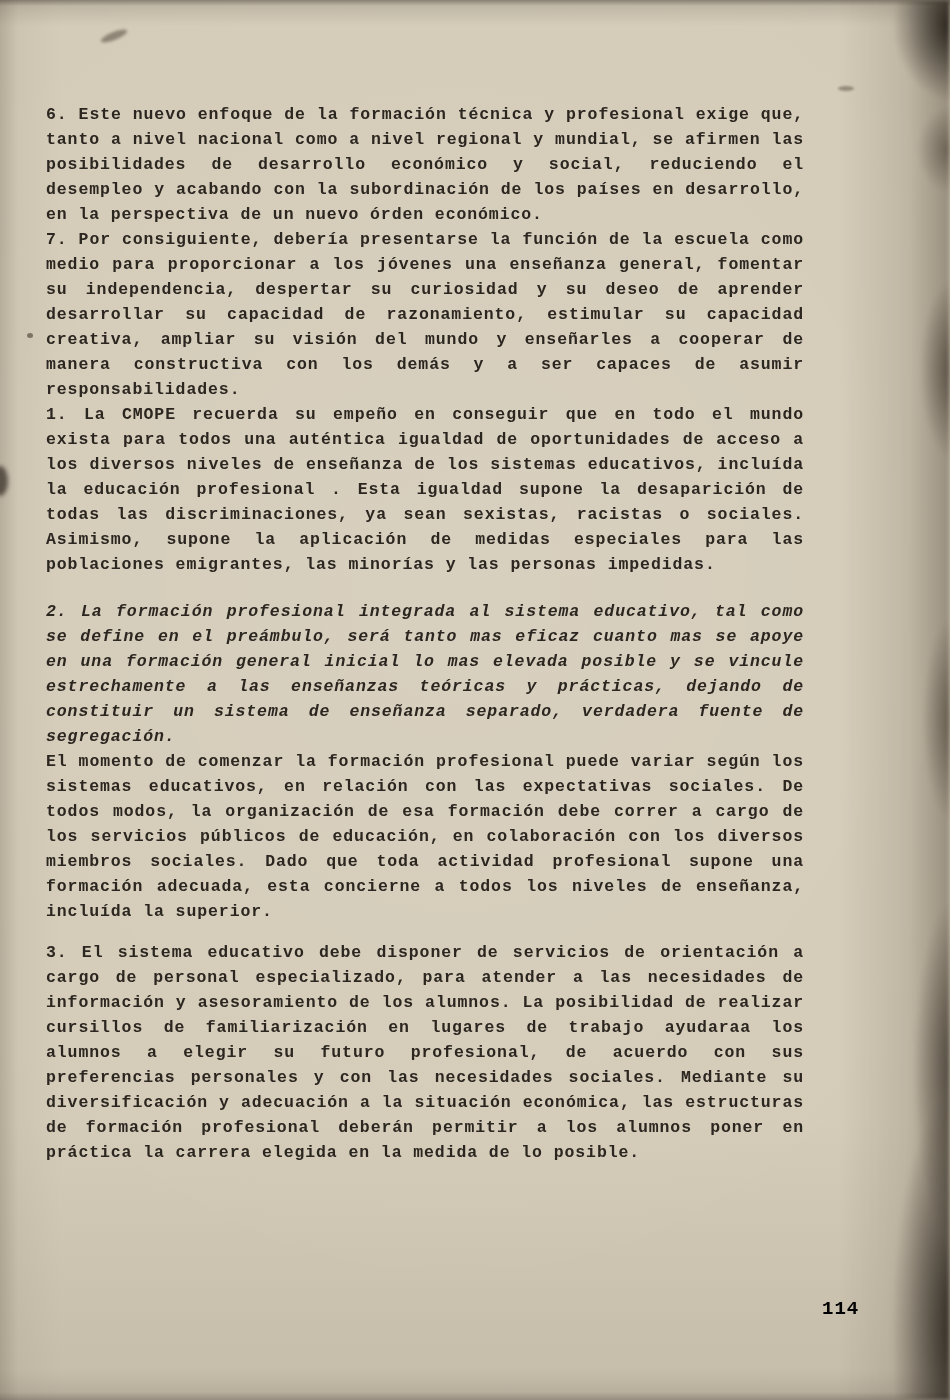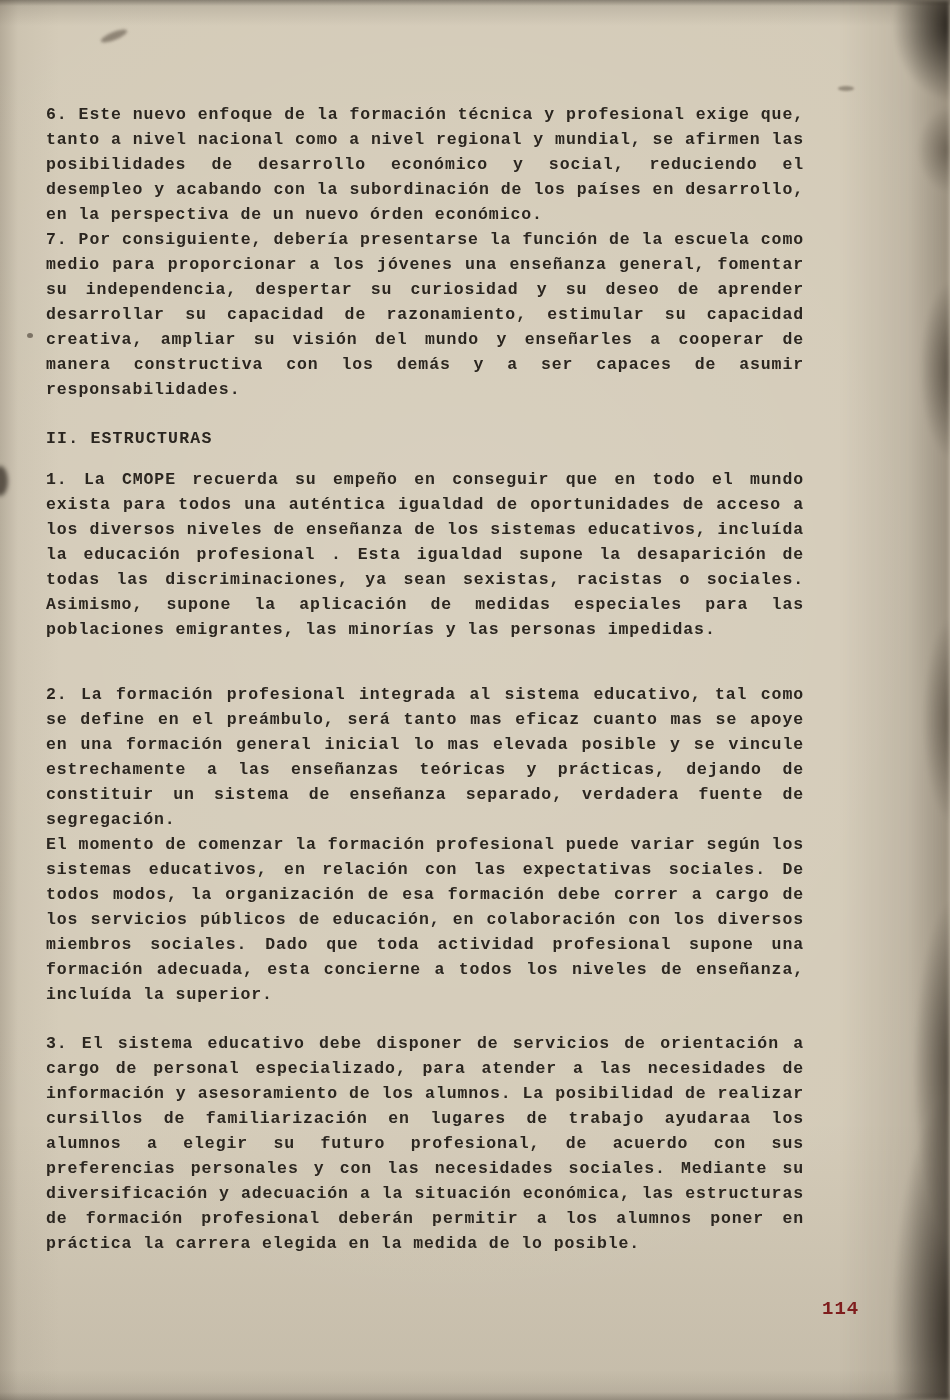--- a/index.html
+++ b/index.html
@@ -88,58 +88,57 @@
     font-size: 16.5px;
     line-height: 25px;
     font-weight: 700;
     letter-spacing: 0.9px;
   }
   .para {
     margin: 0;
     text-align: justify;
   }
   .gap-top    { margin-top: 8px; }
-  .gap-top-md { margin-top: 24px; }
-  .gap-top-lg { margin-top: 40px; }
+  .gap-top-md { margin-top: 16px; }
+  .gap-top-lg { margin-top: 22px; font-style: italic; }
 
   .section-heading {
     margin: 24px 0 16px 0;
     font-size: 16.5px;
     line-height: 25px;
     font-weight: 700;
     letter-spacing: 1.2px;
   }
 
   .page-number {
     position: absolute;
     left: 822px;
     top: 1298px;
     font-size: 19px;
     font-weight: 700;
-    color: #7f1d1d;
+    color: #000000;
     letter-spacing: 1px;
   }
 </style>
 </head>
 <body>
 
 <div class="paper-shading"></div>
 <div class="right-scan-shadow"></div>
 <div class="artifact top-left-mark"></div>
 <div class="artifact left-edge-mark"></div>
 <div class="artifact item7-dot"></div>
 <div class="artifact top-right-dash"></div>
 
 <main class="page-content">
 
   <p class="para gap-top">6. Este nuevo enfoque de la formación técnica y profesional exige que, tanto a nivel nacional como a nivel regional y mundial, se afirmen las posibilidades de desarrollo económico y social, reduciendo el desempleo y acabando con la subordinación de los países en desarrollo, en la perspectiva de un nuevo órden económico.</p>
 
   <p class="para">7. Por consiguiente, debería presentarse la función de la escuela como medio para proporcionar a los jóvenes una enseñanza general, fomentar su independencia, despertar su curiosidad y su deseo de aprender desarrollar su capacidad de razonamiento, estimular su capacidad creativa, ampliar su visión del mundo y enseñarles a cooperar de manera constructiva con los demás y a ser capaces de asumir responsabilidades.</p>
 
-  <h2 class="section-heading">II. ESTRUCTURAS</h2>
 
   <p class="para">1. La CMOPE recuerda su empeño en conseguir que en todo el mundo exista para todos una auténtica igualdad de oportunidades de acceso a los diversos niveles de enseñanza de los sistemas educativos, incluída la educación profesional . Esta igualdad supone la desaparición de todas las discriminaciones, ya sean sexistas, racistas o sociales. Asimismo, supone la aplicación de medidas especiales para las poblaciones emigrantes, las minorías y las personas impedidas.</p>
 
   <p class="para gap-top-lg">2. La formación profesional integrada al sistema educativo, tal como se define en el preámbulo, será tanto mas eficaz cuanto mas se apoye en una formación general inicial lo mas elevada posible y se vincule estrechamente a las enseñanzas teóricas y prácticas, dejando de constituir un sistema de enseñanza separado, verdadera fuente de segregación.</p>
 
   <p class="para">El momento de comenzar la formación profesional puede variar según los sistemas educativos, en relación con las expectativas sociales. De todos modos, la organización de esa formación debe correr a cargo de los servicios públicos de educación, en colaboración con los diversos miembros sociales. Dado que toda actividad profesional supone una formación adecuada, esta concierne a todos los niveles de enseñanza, incluída la superior.</p>
 
   <p class="para gap-top-md">3. El sistema educativo debe disponer de servicios de orientación a cargo de personal especializado, para atender a las necesidades de información y asesoramiento de los alumnos. La posibilidad de realizar cursillos de familiarización en lugares de trabajo ayudaraa los alumnos a elegir su futuro profesional, de acuerdo con sus preferencias personales y con las necesidades sociales. Mediante su diversificación y adecuación a la situación económica, las estructuras de formación profesional deberán permitir a los alumnos poner en práctica la carrera elegida en la medida de lo posible.</p>
 </main>
 

